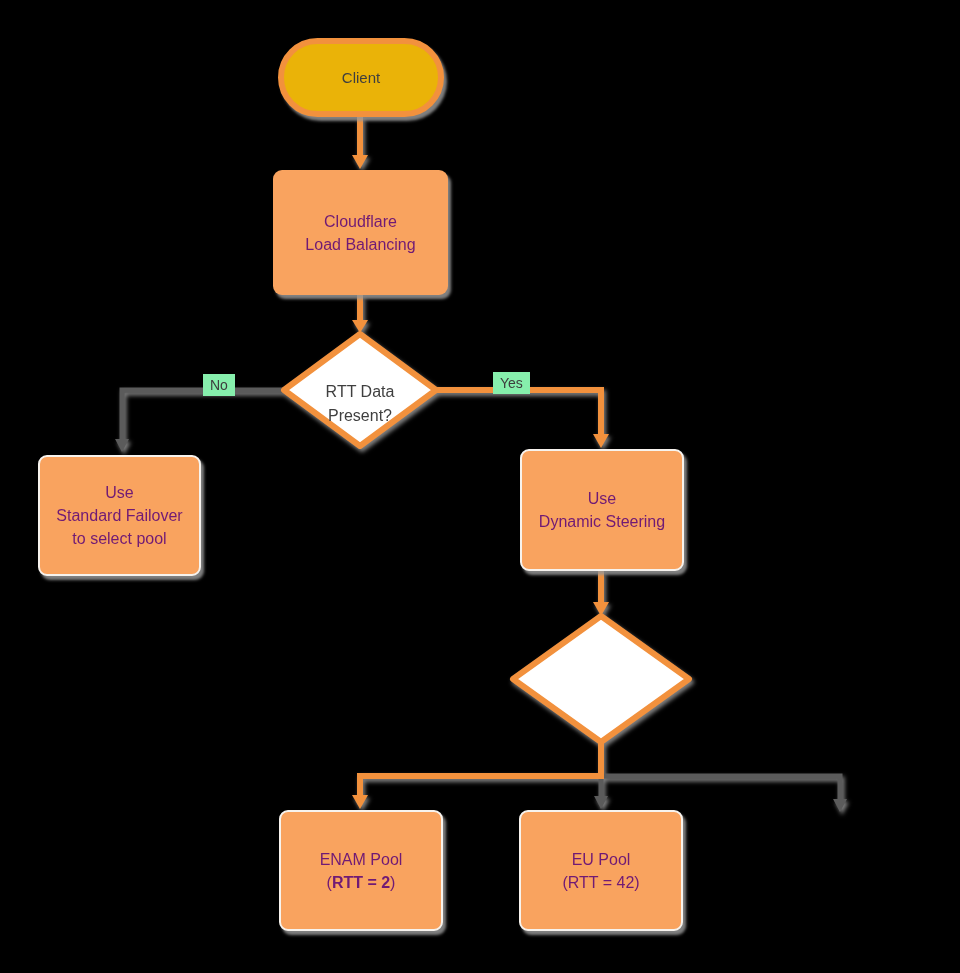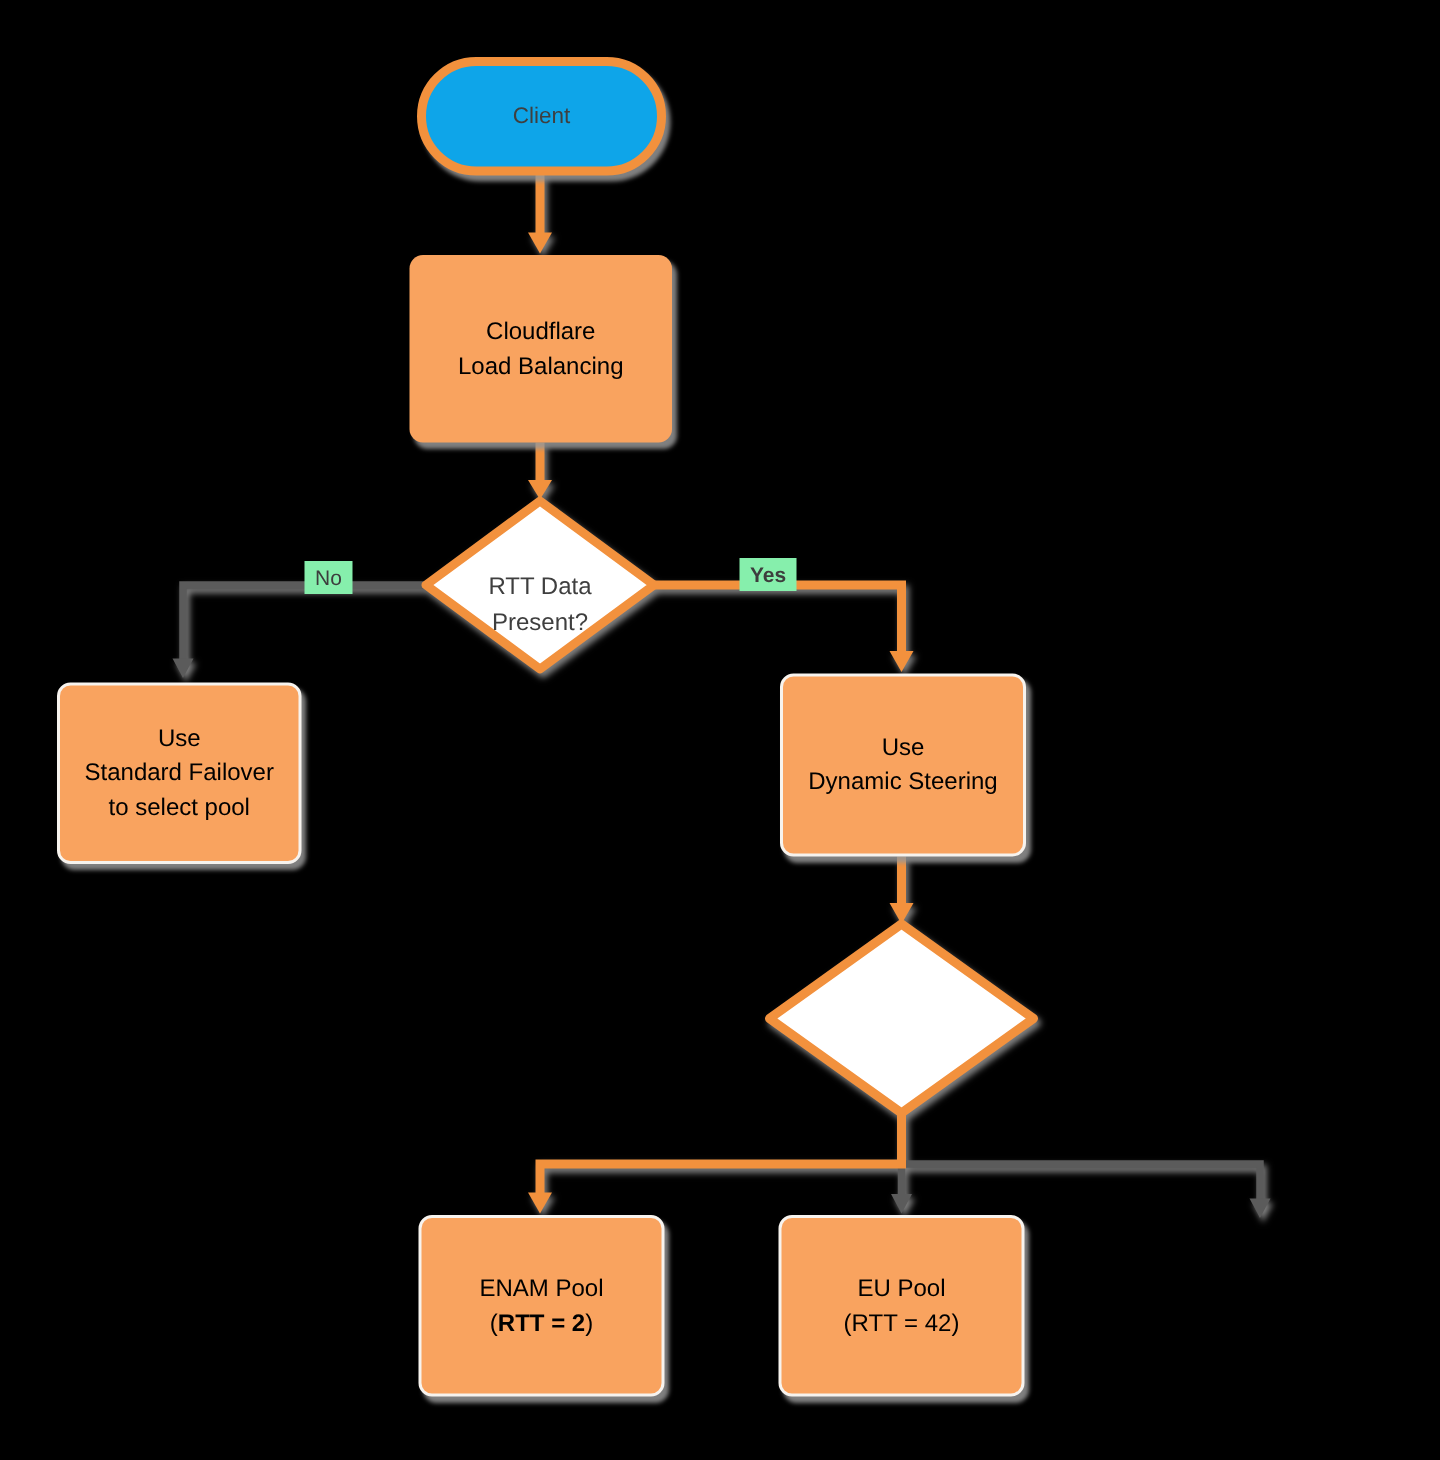--- a/index.html
+++ b/index.html
@@ -27,30 +27,30 @@
     display: flex;
     align-items: center;
     justify-content: center;
     text-align: center;
     white-space: pre-line;
     box-sizing: border-box;
     line-height: 23px;
     font-size: 16px;
   }
   .pill {
-    background: #0ea5e9;
+    background: #eab308;
     border: 6px solid #F2913D;
     border-radius: 42px;
     color: #3F3F3F;
     font-size: 15px;
     box-shadow: 3px 4px 3px rgba(150,150,150,0.85);
   }
   .orange-box {
     background: #F9A35F;
-    color: #000000;
+    color: #701a75;
     border-radius: 9px;
     box-shadow: 3px 4px 3px rgba(150,150,150,0.85);
   }
   .orange-box.bordered {
     border: 2px solid #F7F3EE;
     justify-content: center;
   }
   .diamond-label {
     position: absolute;
     display: flex;
@@ -131,21 +131,21 @@
 
   <div class="node orange-box" style="left:273px; top:170px; width:175px; height:125px;">
     <span>Cloudflare
 Load Balancing</span>
   </div>
 
   <div class="diamond-label" style="left:290px; top:372px; width:140px; height:64px;">RTT Data
 Present?</div>
 
   <div class="edge-label" style="left:203px; top:374px;">No</div>
-  <div class="edge-label" style="left:493px; top:372px;font-weight:bold;">Yes</div>
+  <div class="edge-label" style="left:493px; top:372px;">Yes</div>
 
   <div class="node orange-box bordered" style="left:38px; top:455px; width:163px; height:121px;">
     <span>Use
 Standard Failover
 to select pool</span>
   </div>
 
   <div class="node orange-box bordered" style="left:520px; top:449px; width:164px; height:122px;">
     <span>Use
 Dynamic Steering</span>

